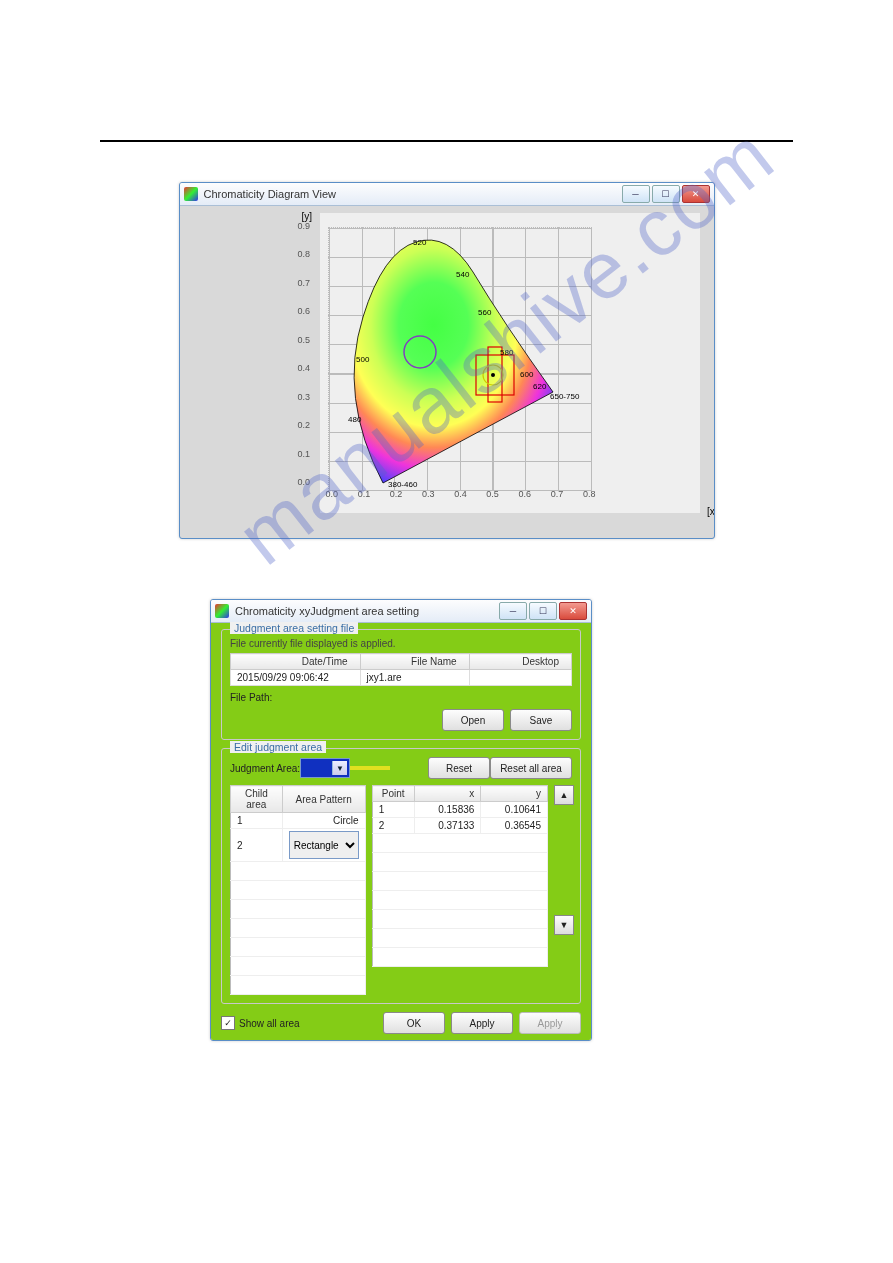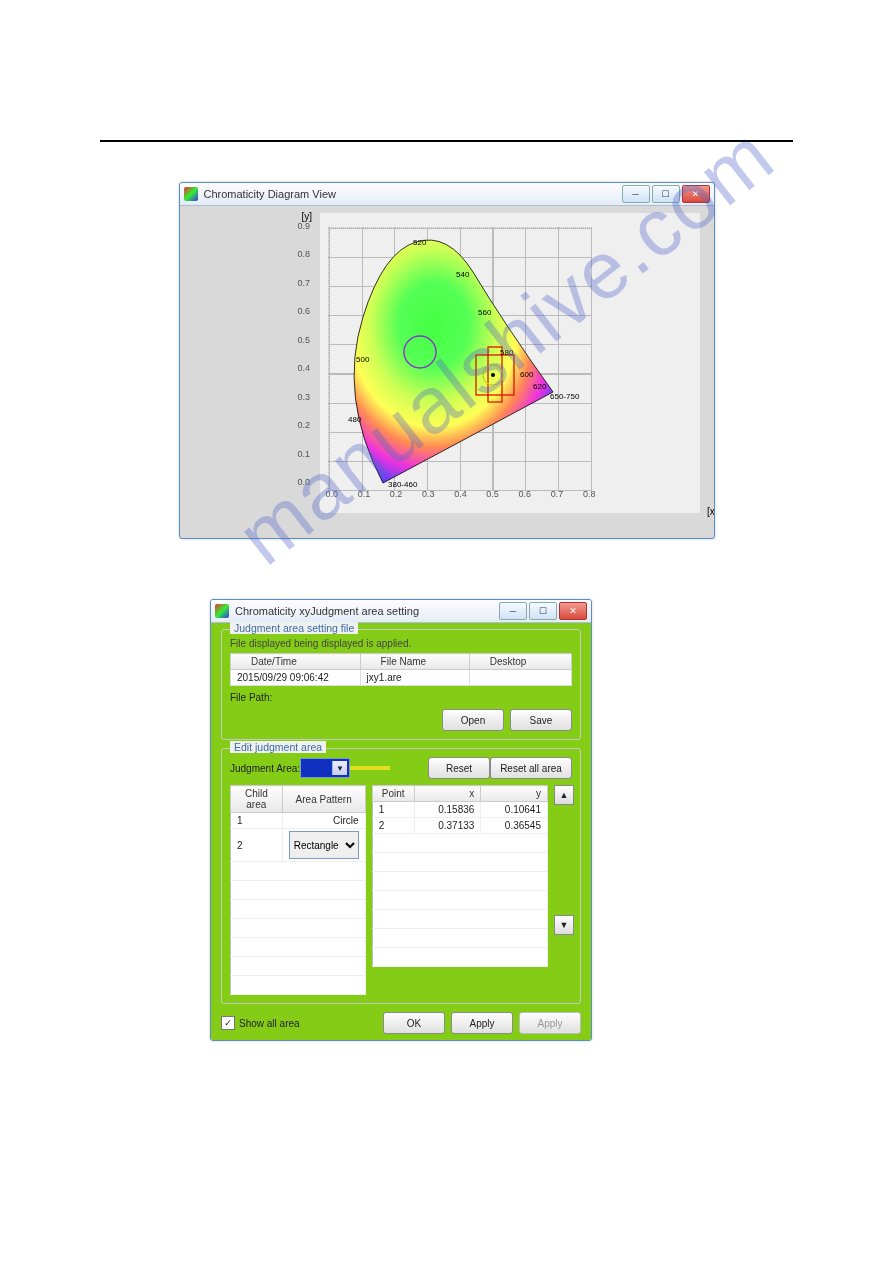--- a/index.html
+++ b/index.html
@@ -182,23 +182,23 @@
   .file-table {
     width: 100%;
     border-collapse: collapse;
     font-size: 10px;
     background: #fff;
     border: 1px solid #bbb;
   }
   .file-table th {
     background: linear-gradient(to bottom,#fdfdfd,#e8e8e8);
     border: 1px solid #ccc;
-    padding: 2px 20px;
+    padding: 2px 12px;
     font-weight: normal;
-    text-align: left;
+    text-align: right;
     color: #333;
   }
   .file-table td {
     border: 1px solid #ddd;
     padding: 2px 6px;
   }
   .path-label {
     font-size: 10px;
     margin-top: 6px;
   }
@@ -425,21 +425,21 @@
       <div class="title-text">Chromaticity xyJudgment area setting</div>
       <div class="win-btns">
         <div class="win-btn">─</div>
         <div class="win-btn">☐</div>
         <div class="win-btn close">✕</div>
       </div>
     </div>
     <div class="body">
       <div class="groupbox">
         <div class="groupbox-title">Judgment area setting file</div>
-        <div class="subtext">File displayed being displayed is applied.</div>
+        <div class="subtext">File currently file displayed is applied.</div>
         <table class="file-table">
           <tbody>
               <tr>
             <th style="width:38%">Date/Time</th>
             <th style="width:32%">File Name</th>
             <th>Desktop</th>
           </tr>
           <tr>
             <td>2015/09/29 09:06:42</td>
             <td>jxy1.are</td>

